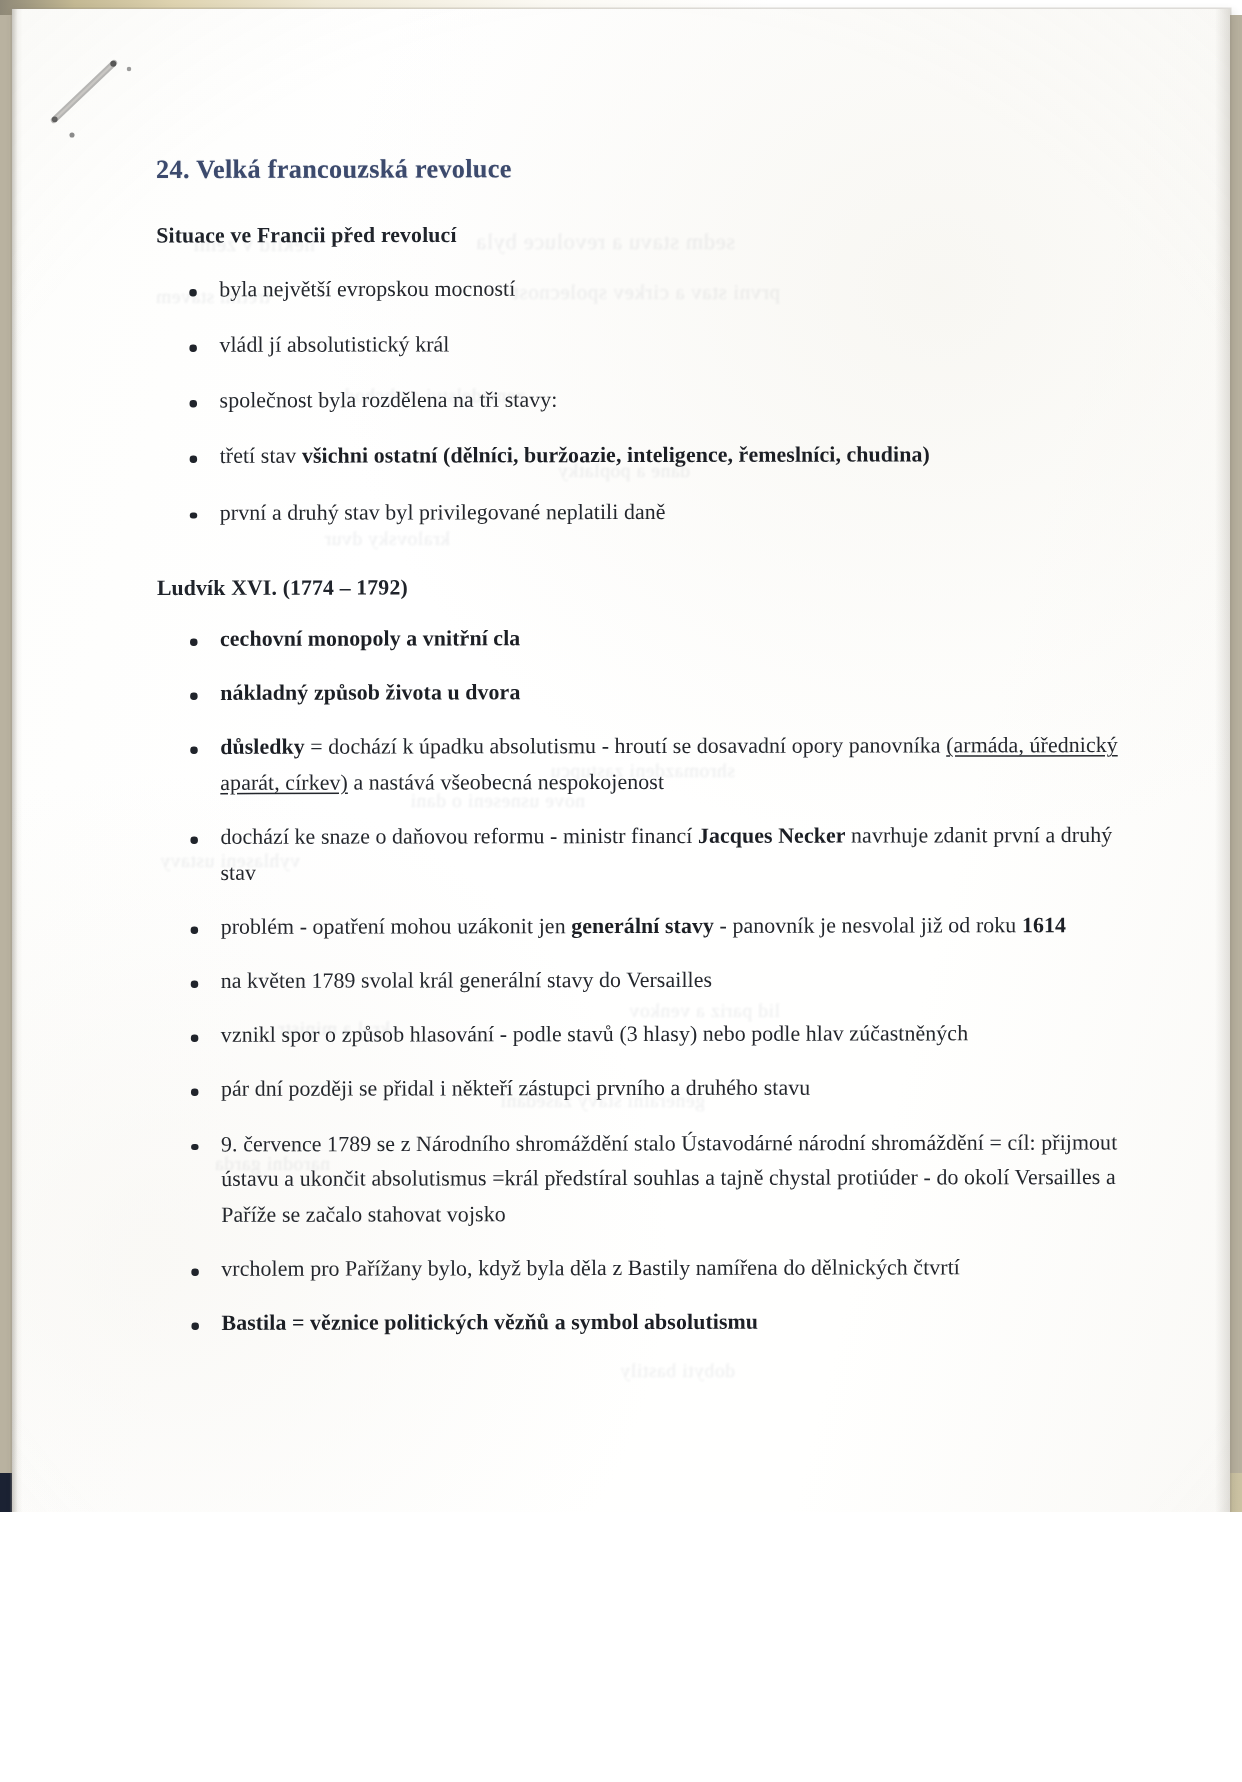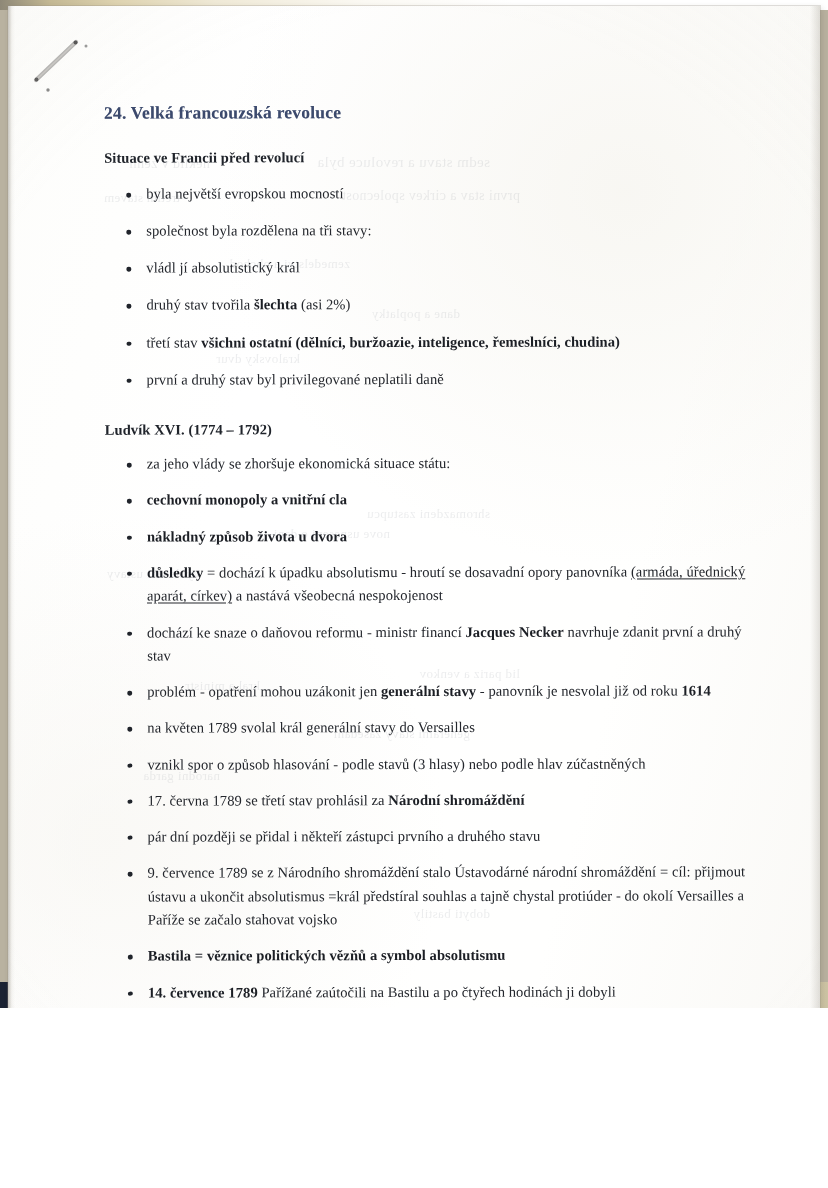--- a/index.html
+++ b/index.html
@@ -219,40 +219,37 @@
     <div class="grain"></div>
 
     <div class="content skew">
 
       <h1 class="doc-title">24. Velká francouzská revoluce</h1>
 
       <h2 class="section-head">Situace ve Francii před revolucí</h2>
 
       <ul class="bullets" id="list-1">
           <li><span>byla největší evropskou mocností</span></li>
+          <li><span>vládl jí absolutistický král</span></li>
           <li><span>společnost byla rozdělena na tři stavy:</span></li>
-          <li><span>vládl jí absolutistický král</span></li>
-          <li><span>druhý stav tvořila </span><b>šlechta</b><span> (asi 2%)</span></li>
           <li><span>třetí stav </span><b>všichni ostatní (dělníci, buržoazie, inteligence, řemeslníci, chudina)</b></li>
           <li><span>první a druhý stav byl privilegované neplatili daně</span></li>
         </ul>
 
       <h2 class="section-head second">Ludvík XVI. (1774 – 1792)</h2>
 
       <ul class="bullets tight list-2" id="list-2">
-          <li><span>za jeho vlády se zhoršuje ekonomická situace státu:</span></li>
           <li><b>cechovní monopoly a vnitřní cla</b></li>
           <li><b>nákladný způsob života u dvora</b></li>
           <li><b>důsledky</b><span> = dochází k úpadku absolutismu - hroutí se dosavadní opory panovníka </span><u>(armáda, úřednický aparát, církev)</u><span> a nastává všeobecná nespokojenost</span></li>
           <li><span>dochází ke snaze o daňovou reformu - ministr financí </span><b>Jacques Necker</b><span> navrhuje zdanit první a druhý stav</span></li>
           <li><span>problém - opatření mohou uzákonit jen </span><b>generální stavy</b><span> - panovník je nesvolal již od roku </span><b>1614</b></li>
           <li><span>na květen 1789 svolal král generální stavy do Versailles</span></li>
           <li><span>vznikl spor o způsob hlasování - podle stavů (3 hlasy) nebo podle hlav zúčastněných</span></li>
-          <li><span>17. června 1789 se třetí stav prohlásil za </span><b>Národní shromáždění</b></li>
           <li><span>pár dní později se přidal i někteří zástupci prvního a druhého stavu</span></li>
           <li><span>9. července 1789 se z Národního shromáždění stalo Ústavodárné národní shromáždění = cíl: přijmout ústavu a ukončit absolutismus =král předstíral souhlas a tajně chystal protiúder - do okolí Versailles a Paříže se začalo stahovat vojsko</span></li>
+          <li><span>vrcholem pro Pařížany bylo, když byla děla z Bastily namířena do dělnických čtvrtí</span></li>
           <li><b>Bastila = věznice politických vězňů a symbol absolutismu</b></li>
-          <li><b>14. července 1789</b><span> Pařížané zaútočili na Bastilu a po čtyřech hodinách ji dobyli</span></li>
         </ul>
 
     </div>
   </div>
 </div>
 
 </body></html>

